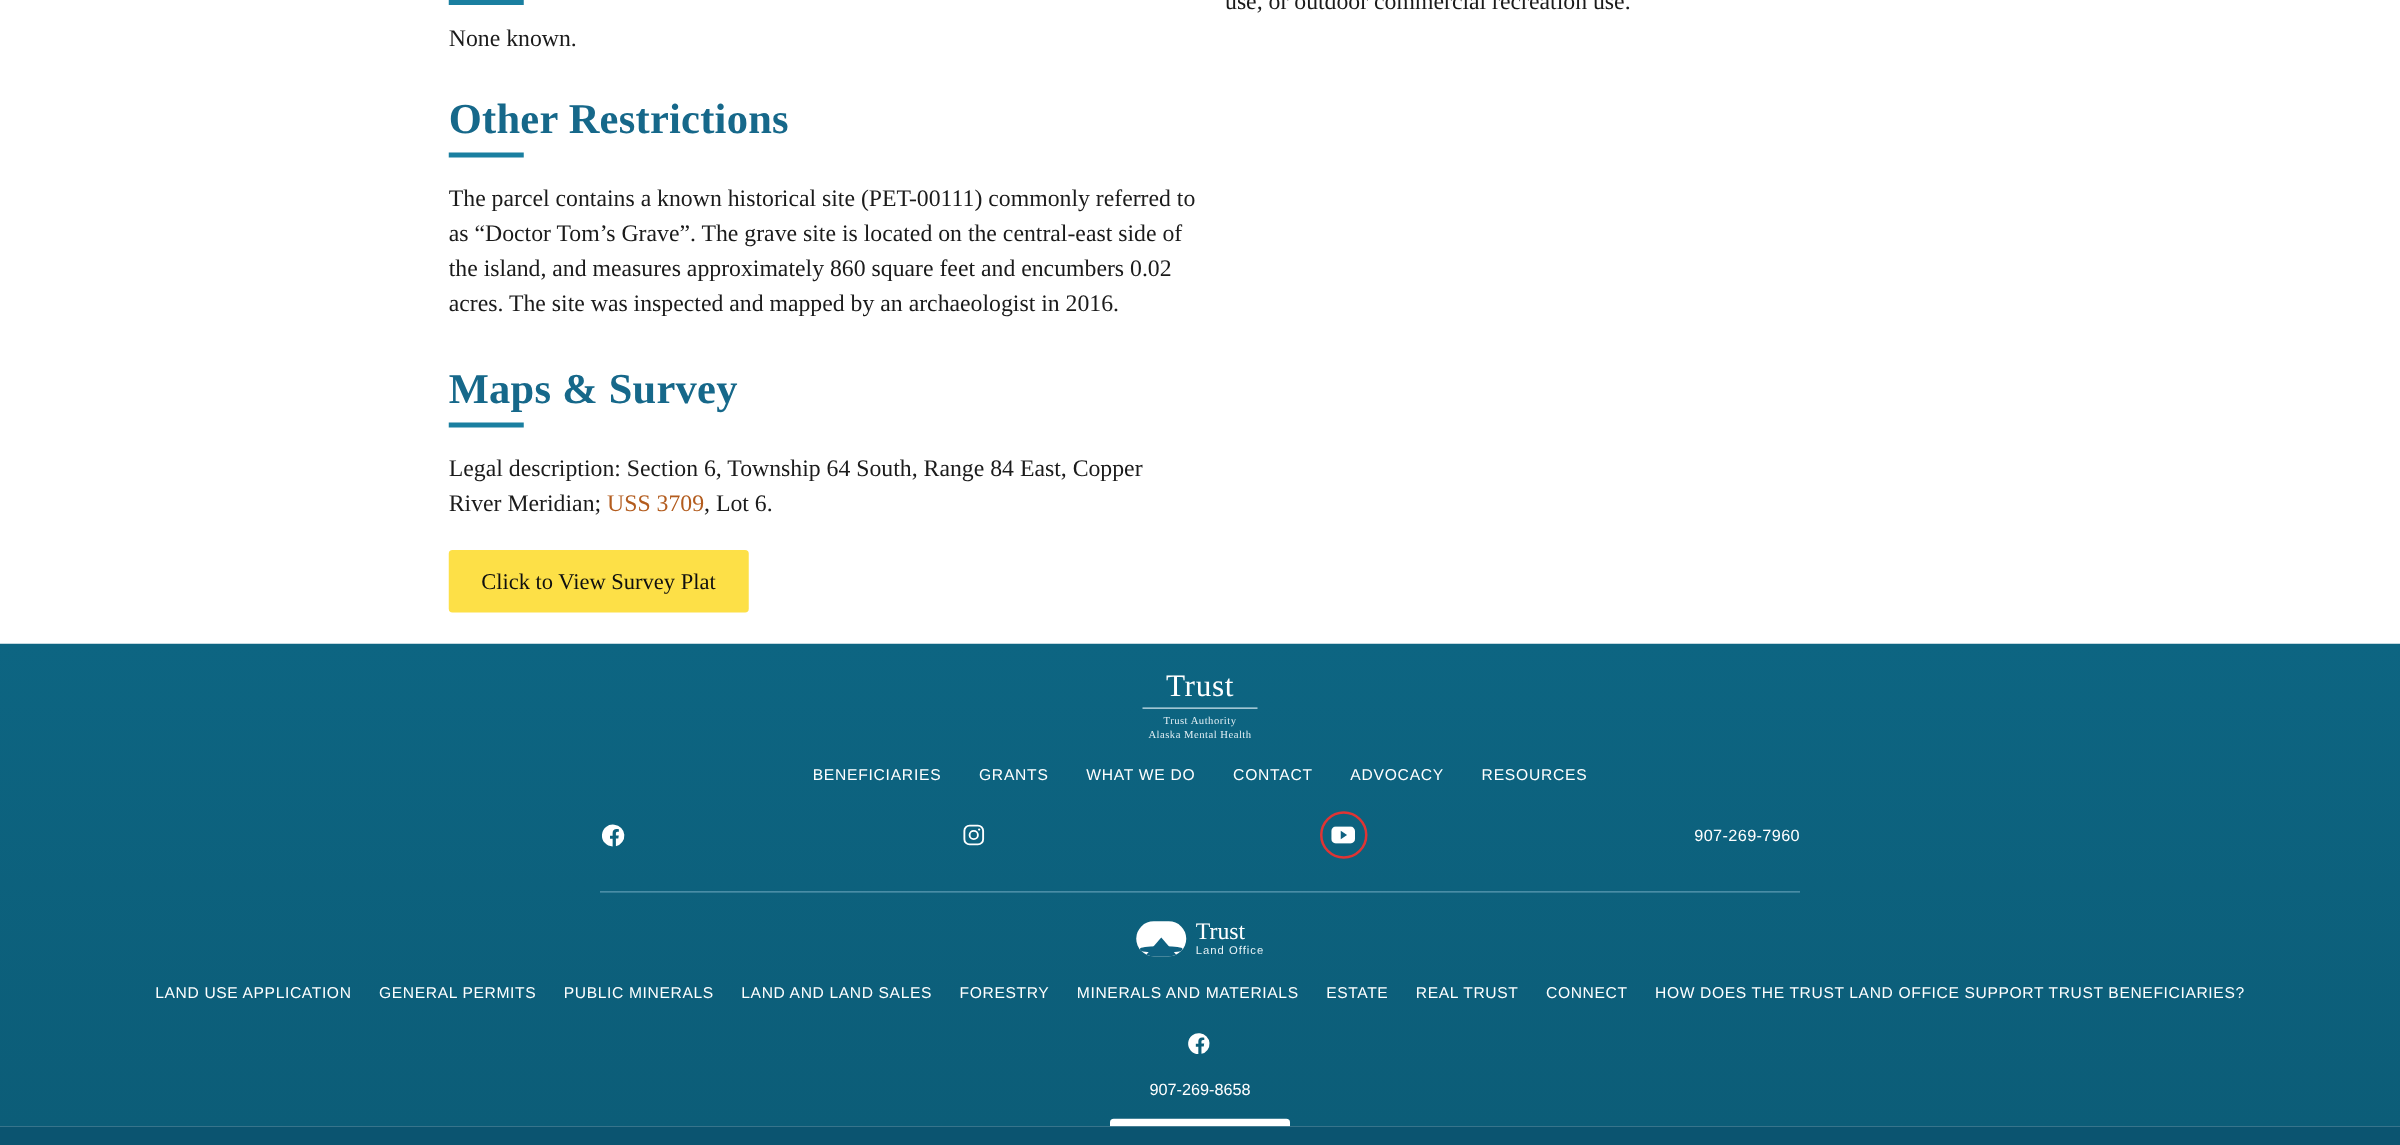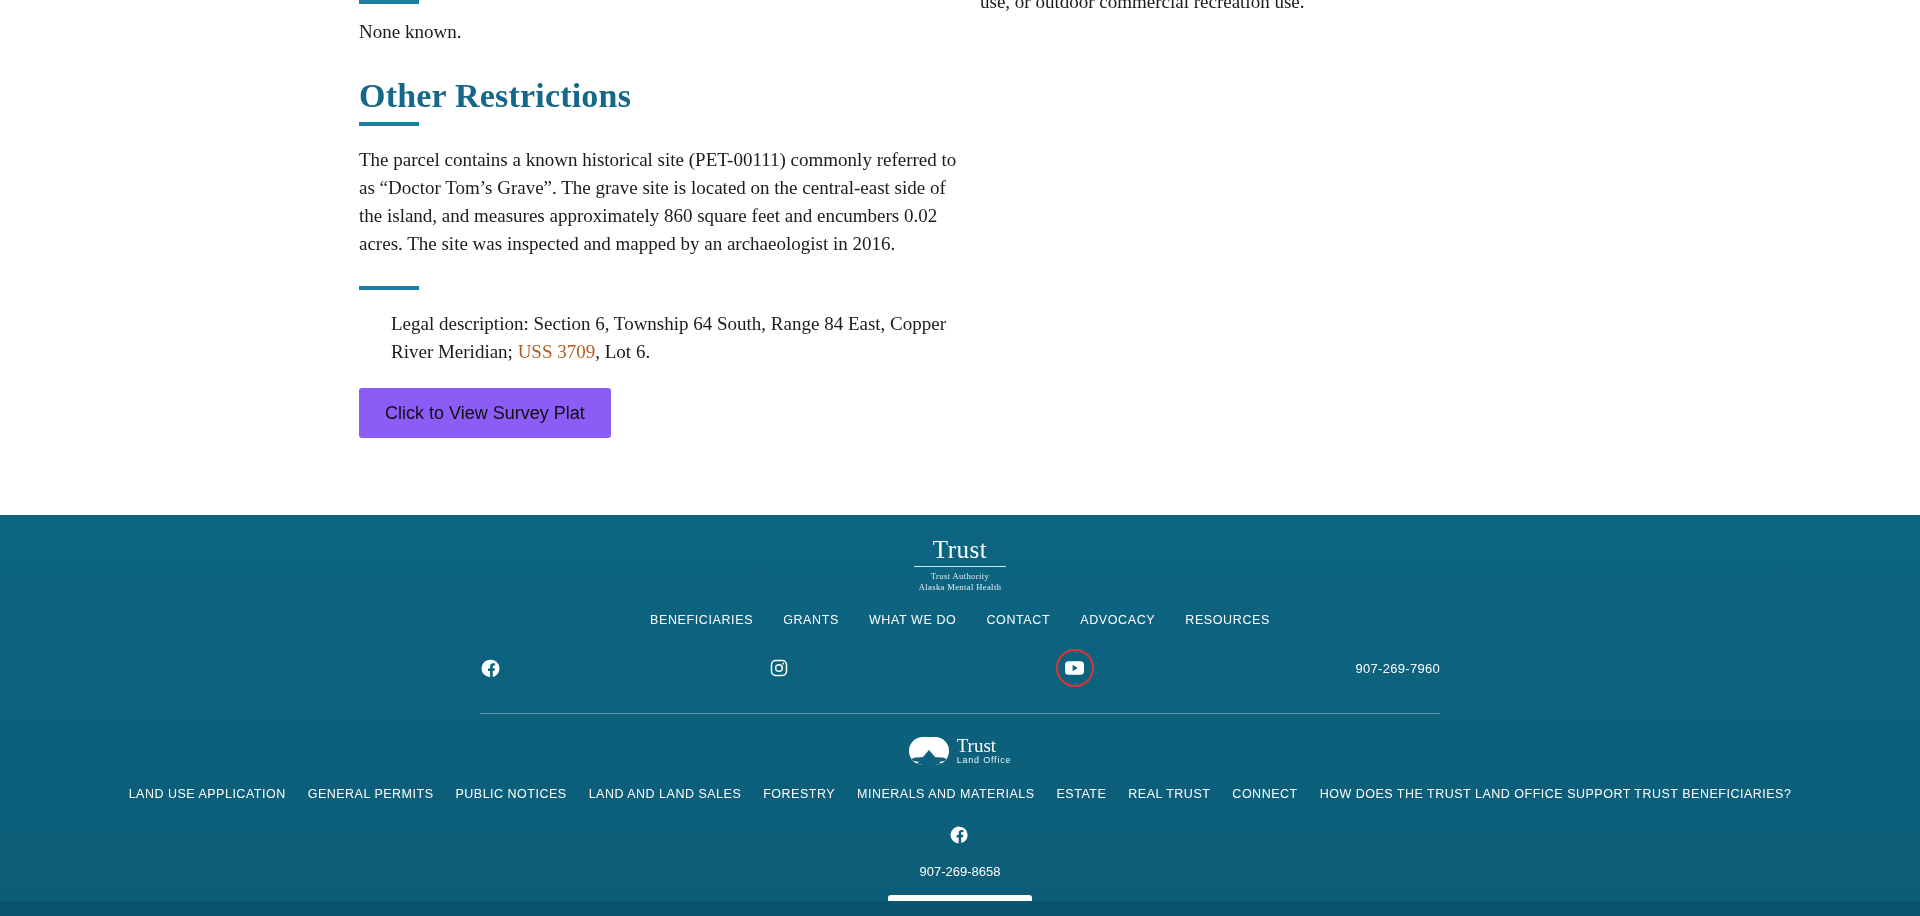--- a/index.html
+++ b/index.html
@@ -85,23 +85,23 @@
   }
   .heading-underline {
     width: 60px;
     height: 4px;
     background: #1a7fa0;
     margin: -6px 0 20px 0;
   }
 
   .plat-button {
     display: inline-block;
-    background: #8b5cf6;
+    background: #fde047;
     color: #0f0f0f;
-    font-family: Liberation Sans, sans-serif;
+    font-family: Liberation Serif, serif;
     font-size: 18px;
     line-height: 20px;
     padding: 15px 26px;
     border: none;
     border-radius: 3px;
     cursor: pointer;
   }
 
   a.inline-link {
     color: #b35c1e;
@@ -297,23 +297,24 @@
     <div class="rule-stub"></div>
 
     <div class="col-left">
       <p class="body-text" style="margin-top:18px;margin-bottom:30px;">None known.</p>
 
       <h2 class="section-heading">Other Restrictions</h2>
       <div class="heading-underline"></div>
 
       <p class="body-text" style="margin-bottom:34px;">The parcel contains a known historical site (PET-00111) commonly referred to as “Doctor Tom’s Grave”. The grave site is located on the central-east side of the island, and measures approximately 860 square feet and encumbers 0.02 acres. The site was inspected and mapped by an archaeologist in 2016.</p>
 
+      <h2 class="section-heading">Maps &amp; Survey</h2>
       <div class="heading-underline"></div>
 
-      <p class="body-text" style="margin-bottom:22px;margin-left:32px;">
+      <p class="body-text" style="margin-bottom:22px;">
         <span>Legal description: Section 6, Township 64 South, Range 84 East, Copper River Meridian;</span>
         <a href="#" class="inline-link">USS 3709</a><span>, Lot 6.</span>
       </p>
 
       <button class="plat-button">Click to View Survey Plat</button>
     </div>
 
     <div class="col-right">
       <p class="cut-text cut-top">use, or outdoor commercial recreation use.</p>
     </div>
@@ -370,21 +371,21 @@
         <span class="lo-text">
           <span class="word" style="display:block;text-align:left;">Trust</span>
           <span class="sub" style="display:block;text-align:left;">Land Office</span>
         </span>
       </div>
     </div>
 
     <div class="lo-nav">
       <a href="#">LAND USE APPLICATION</a>
       <a href="#">GENERAL PERMITS</a>
-      <a href="#">PUBLIC NOTICES</a>
+      <a href="#">PUBLIC MINERALS</a>
       <a href="#">LAND AND LAND SALES</a>
       <a href="#">FORESTRY</a>
       <a href="#">MINERALS AND MATERIALS</a>
       <a href="#">ESTATE</a>
       <a href="#">REAL TRUST</a>
       <a href="#">CONNECT</a>
       <a href="#">HOW DOES THE TRUST LAND OFFICE SUPPORT TRUST BENEFICIARIES?</a>
     </div>
 
     <div class="lo-contact">

